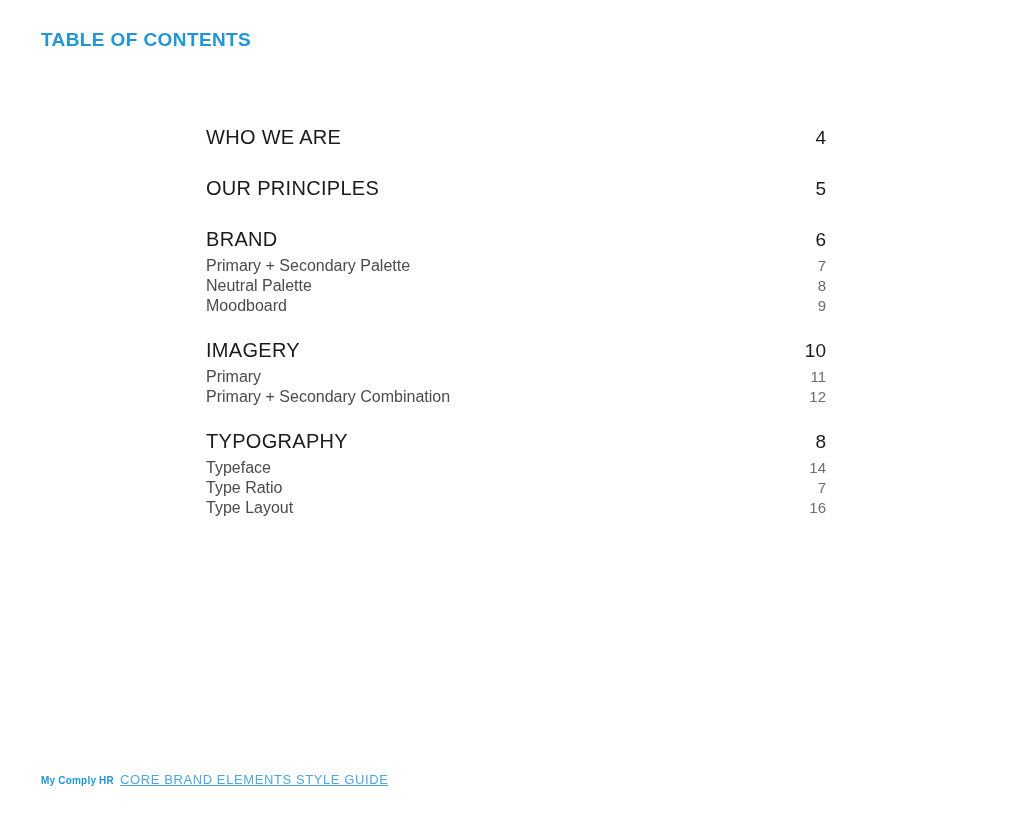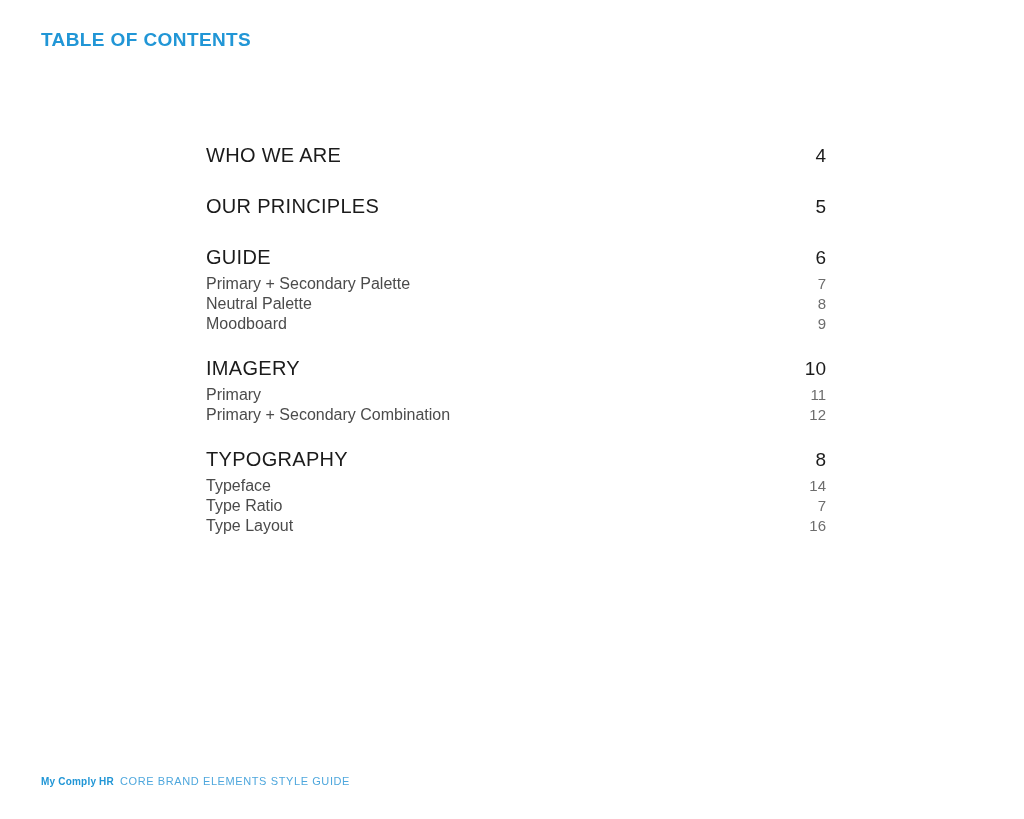--- a/index.html
+++ b/index.html
@@ -30,21 +30,20 @@
     font-weight: bold;
     letter-spacing: 0.4px;
     color: #2196d6;
   }
 
   .toc {
     position: absolute;
     left: 206px;
     top: 126px;
     width: 620px;
-    margin-top: 18px;
   }
 
   .toc-row {
     display: flex;
     align-items: baseline;
     justify-content: space-between;
   }
 
   .toc-row.major {
     margin-bottom: 6px;
@@ -90,23 +89,24 @@
   }
 
   .footer-brand {
     font-size: 10px;
     font-weight: bold;
     color: #2196d6;
     letter-spacing: 0.2px;
   }
 
   .footer-doc {
-    font-size: 11px;
+    font-size: 13px;
     color: #4ea7dd;
     letter-spacing: 0.6px;
+    text-decoration: underline;
   }
 </style>
 </head>
 <body>
 
 <div class="page">
 
   <div class="page-title">TABLE OF CONTENTS</div>
 
   <div class="toc">
@@ -114,21 +114,21 @@
         <span class="toc-label">WHO WE ARE</span>
         <span class="toc-page">4</span>
       </div>
       <div class="group-gap-lg"></div>
       <div class="toc-row major">
         <span class="toc-label">OUR PRINCIPLES</span>
         <span class="toc-page">5</span>
       </div>
       <div class="group-gap-lg"></div>
       <div class="toc-row major">
-        <span class="toc-label">GUIDE</span>
+        <span class="toc-label">BRAND</span>
         <span class="toc-page">6</span>
       </div>
       <div class="toc-row minor">
         <span class="toc-label">Primary + Secondary Palette</span>
         <span class="toc-page">7</span>
       </div>
       <div class="toc-row minor">
         <span class="toc-label">Neutral Palette</span>
         <span class="toc-page">8</span>
       </div>

